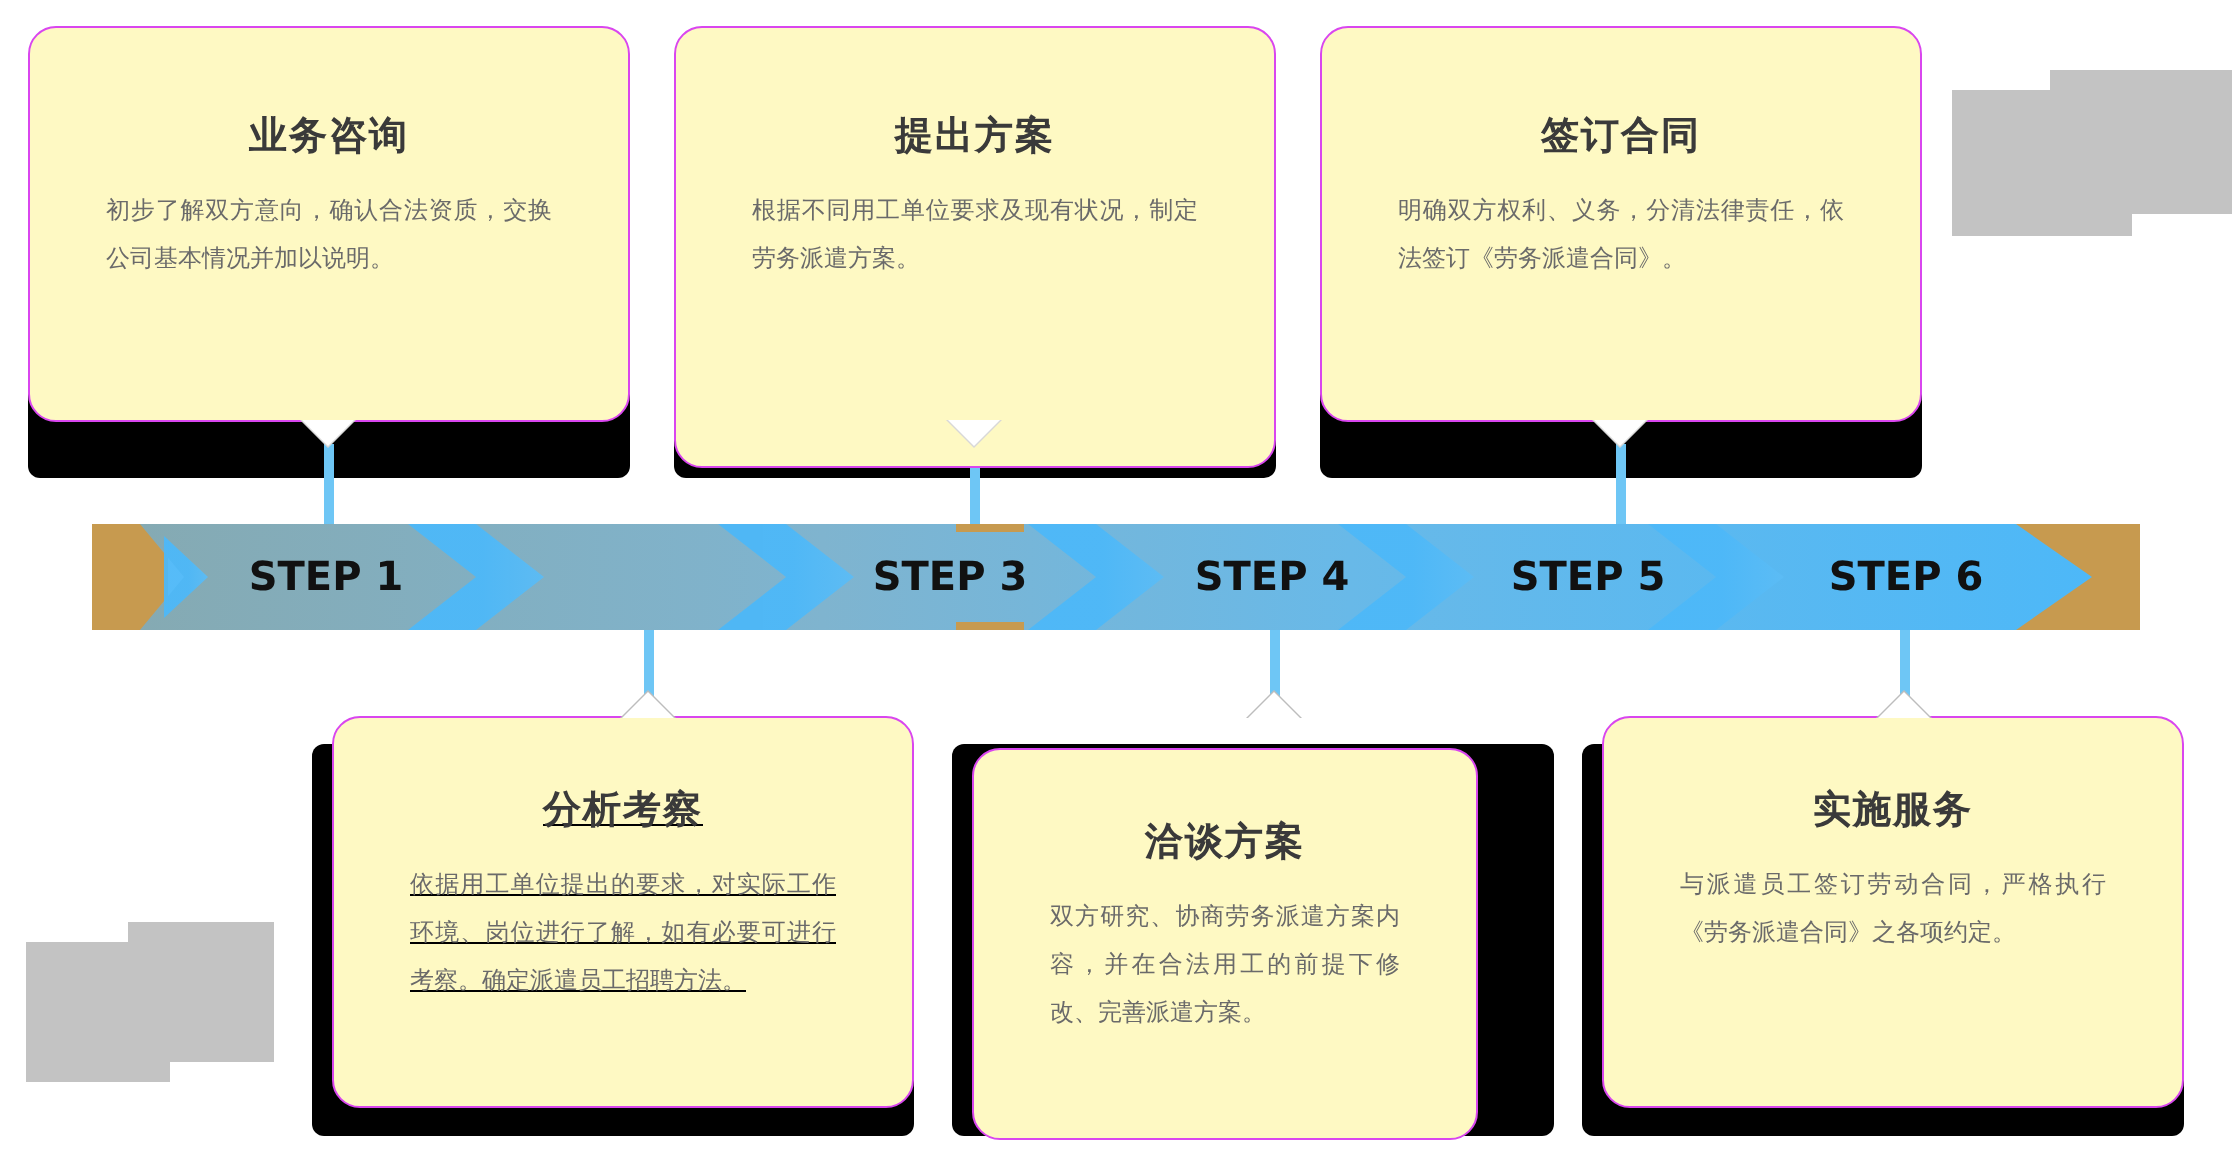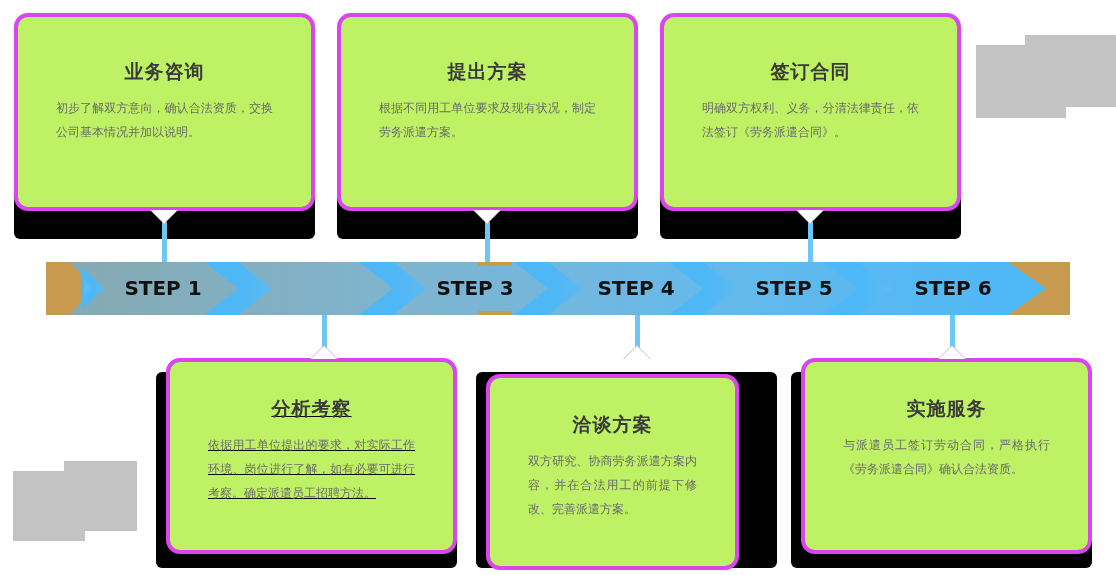--- a/index.html
+++ b/index.html
@@ -11,22 +11,22 @@
     position:relative;
   }
   #stage{position:absolute;left:0;top:0;width:1116px;height:575px;}
 
   
   .gray-block{position:absolute;background:#c3c3c3;}
 
   
   .card{
     position:absolute;
-    background:#bef264;
-    border:4px solid #d946ef;
+    background:#fef9c3;
+    border:1px solid #d946ef;
     border-radius:14px;
     box-sizing:border-box;
     z-index:5;
   }
   .card-shadow{
     position:absolute;
     background:#000000;
     z-index:1;
   }
   .card-inner{
@@ -131,21 +131,21 @@
     <div class="card-inner" style="top:42px;">
       <div class="card-title">业务咨询</div>
       <div class="card-body">初步了解双方意向，确认合法资质，交换公司基本情况并加以说明。</div>
     </div>
   </div>
   <div class="tail-down-border" style="left:150px;top:210px;"></div>
   <div class="tail-down" style="left:151px;top:210px;"></div>
   <div class="connector" style="left:162px;top:222px;height:44px;"></div>
 
   <div class="card-shadow" style="left:337px;top:26px;width:301px;height:213px;border-radius:6px;"></div>
-  <div class="card" style="left:337px;top:13px;width:301px;height:198px;">
+  <div class="card" style="left:337px;top:13px;width:301px;height:221px;">
     <div class="card-inner" style="top:42px;">
       <div class="card-title">提出方案</div>
       <div class="card-body">根据不同用工单位要求及现有状况，制定劳务派遣方案。</div>
     </div>
   </div>
   <div class="tail-down-border" style="left:473px;top:210px;"></div>
   <div class="tail-down" style="left:474px;top:210px;"></div>
   <div class="connector" style="left:485px;top:222px;height:44px;"></div>
 
   <div class="card-shadow" style="left:660px;top:26px;width:301px;height:213px;border-radius:6px;"></div>
@@ -222,17 +222,17 @@
     </div>
   </div>
 
   <div class="connector" style="left:950px;top:312px;height:44px;"></div>
   <div class="tail-up-border" style="left:938px;top:345px;"></div>
   <div class="tail-up" style="left:939px;top:346px;"></div>
   <div class="card-shadow" style="left:791px;top:372px;width:301px;height:196px;border-radius:6px;"></div>
   <div class="card" style="left:801px;top:358px;width:291px;height:196px;">
     <div class="card-inner" style="top:34px;">
       <div class="card-title">实施服务</div>
-      <div class="card-body">与派遣员工签订劳动合同，严格执行《劳务派遣合同》确认合法资质。</div>
+      <div class="card-body">与派遣员工签订劳动合同，严格执行《劳务派遣合同》之各项约定。</div>
     </div>
   </div>
 
 </div>
 
 </body></html>

